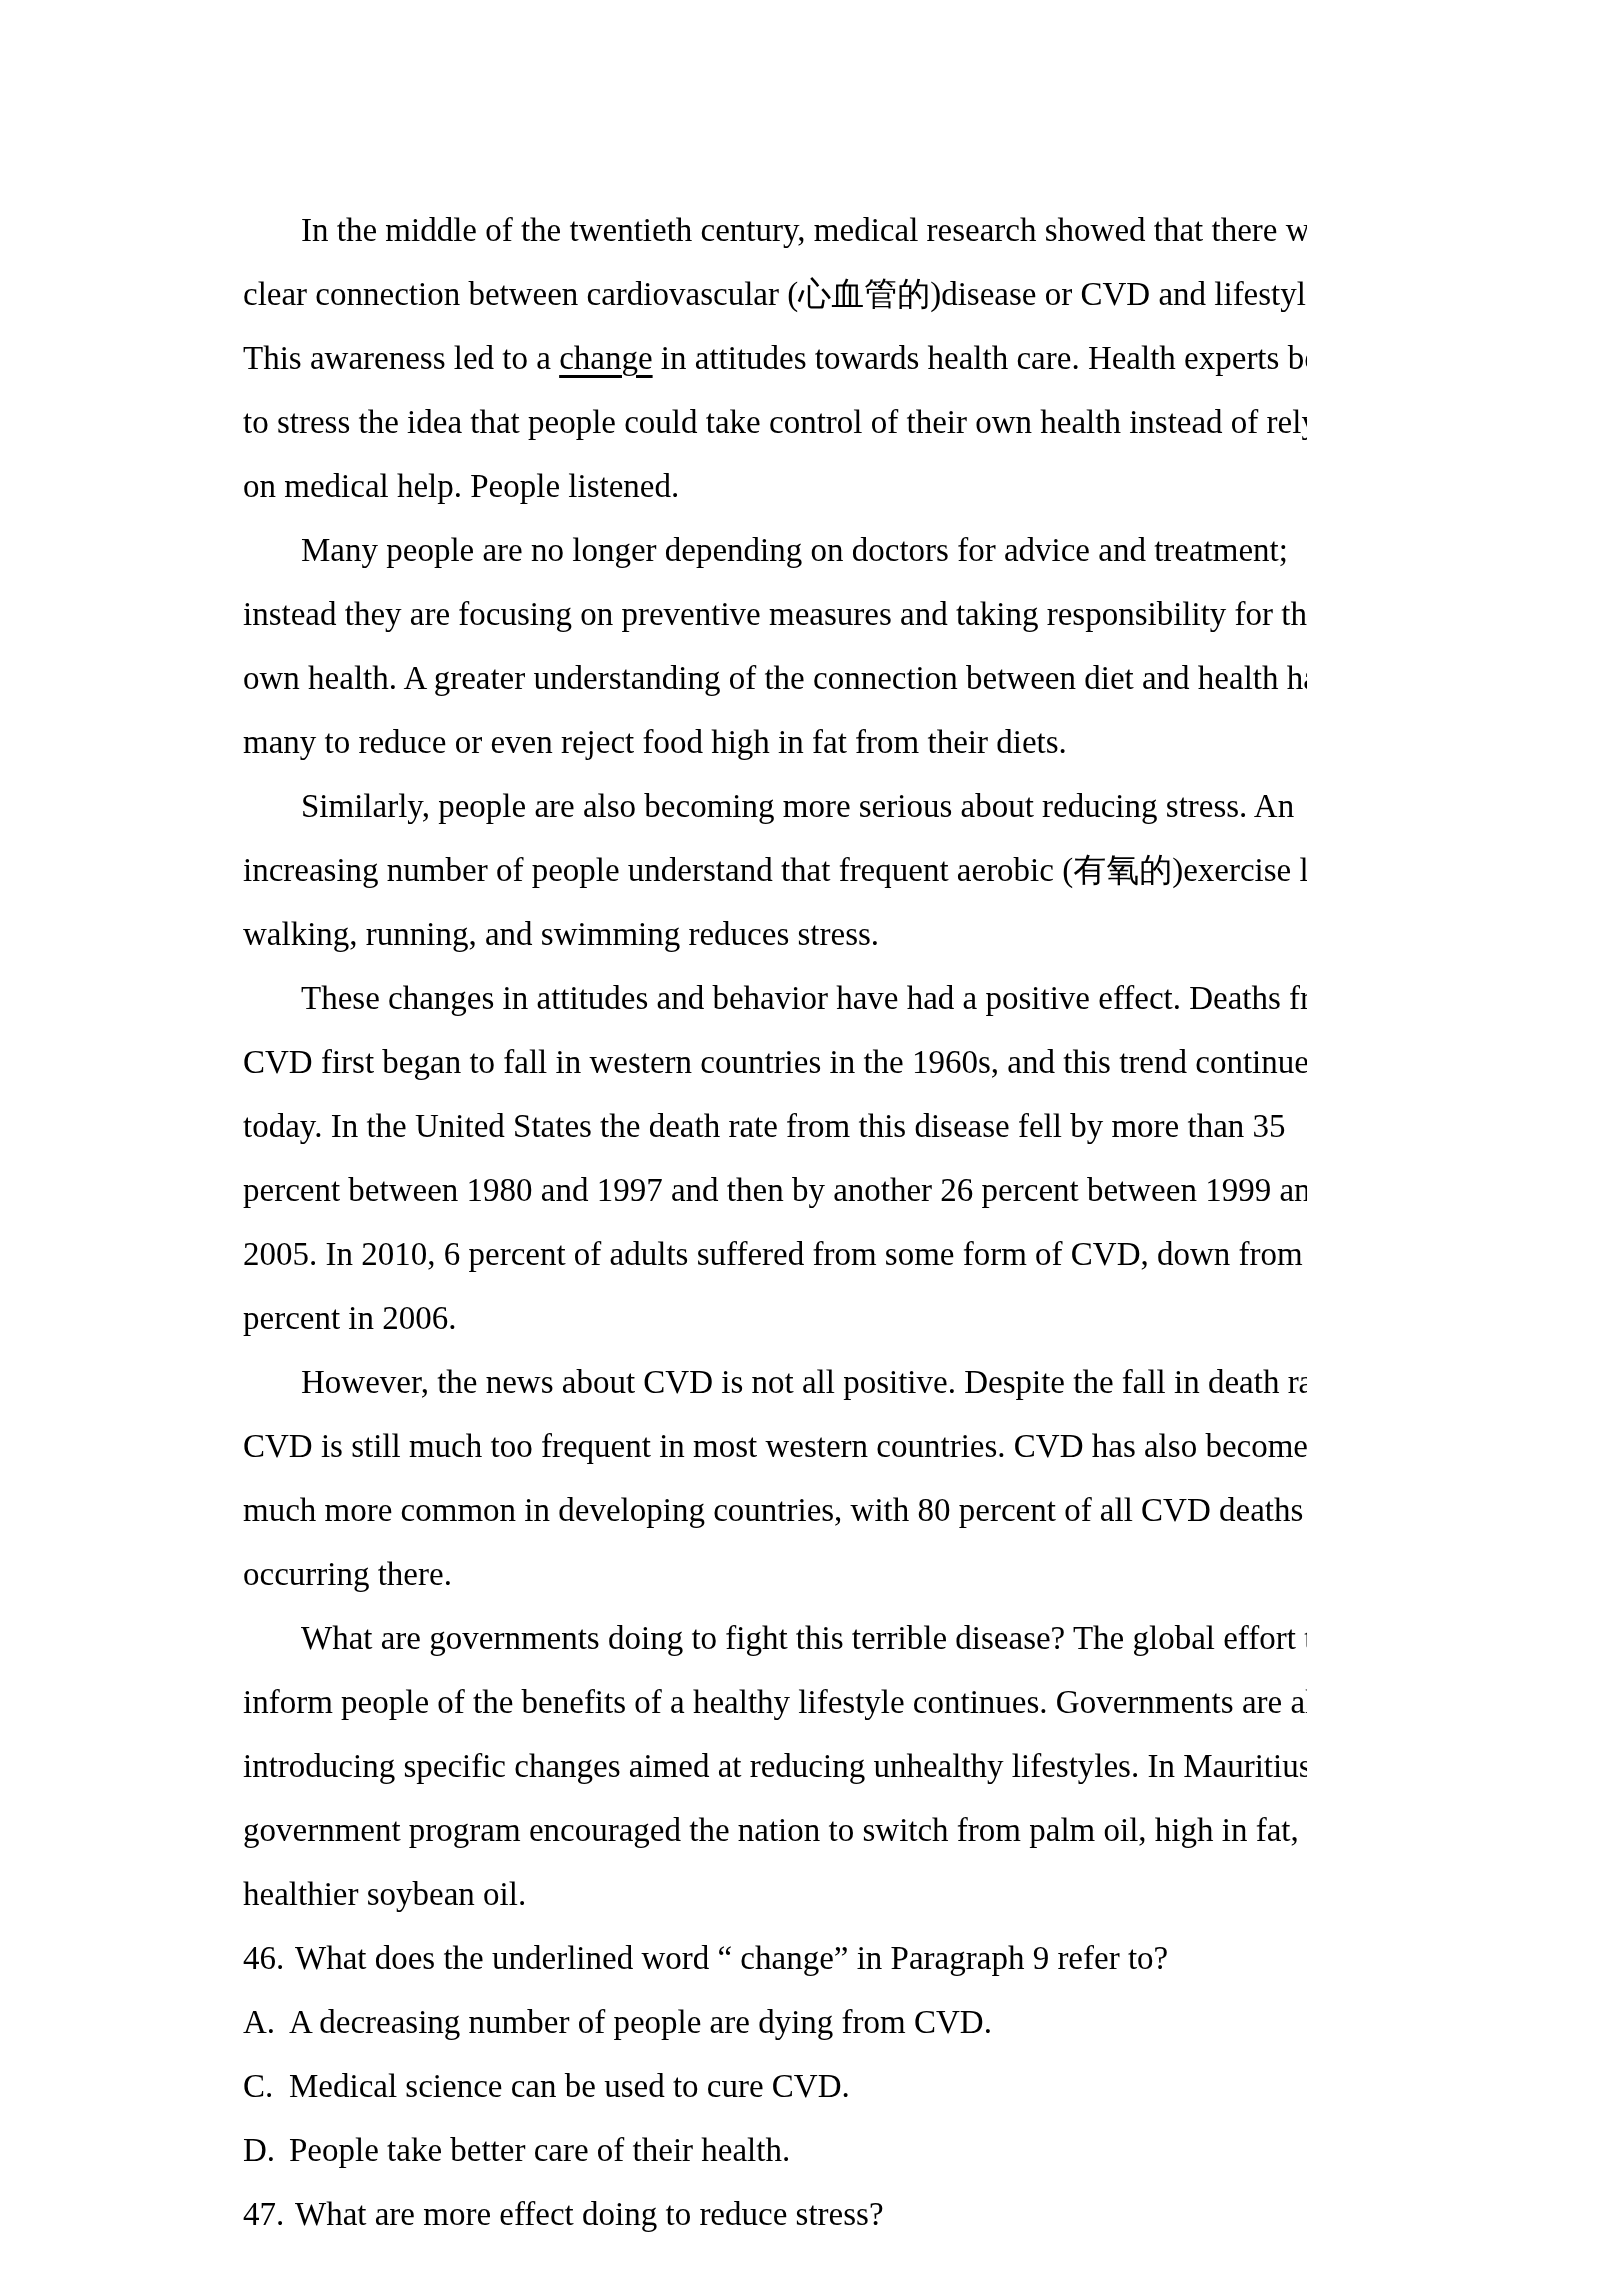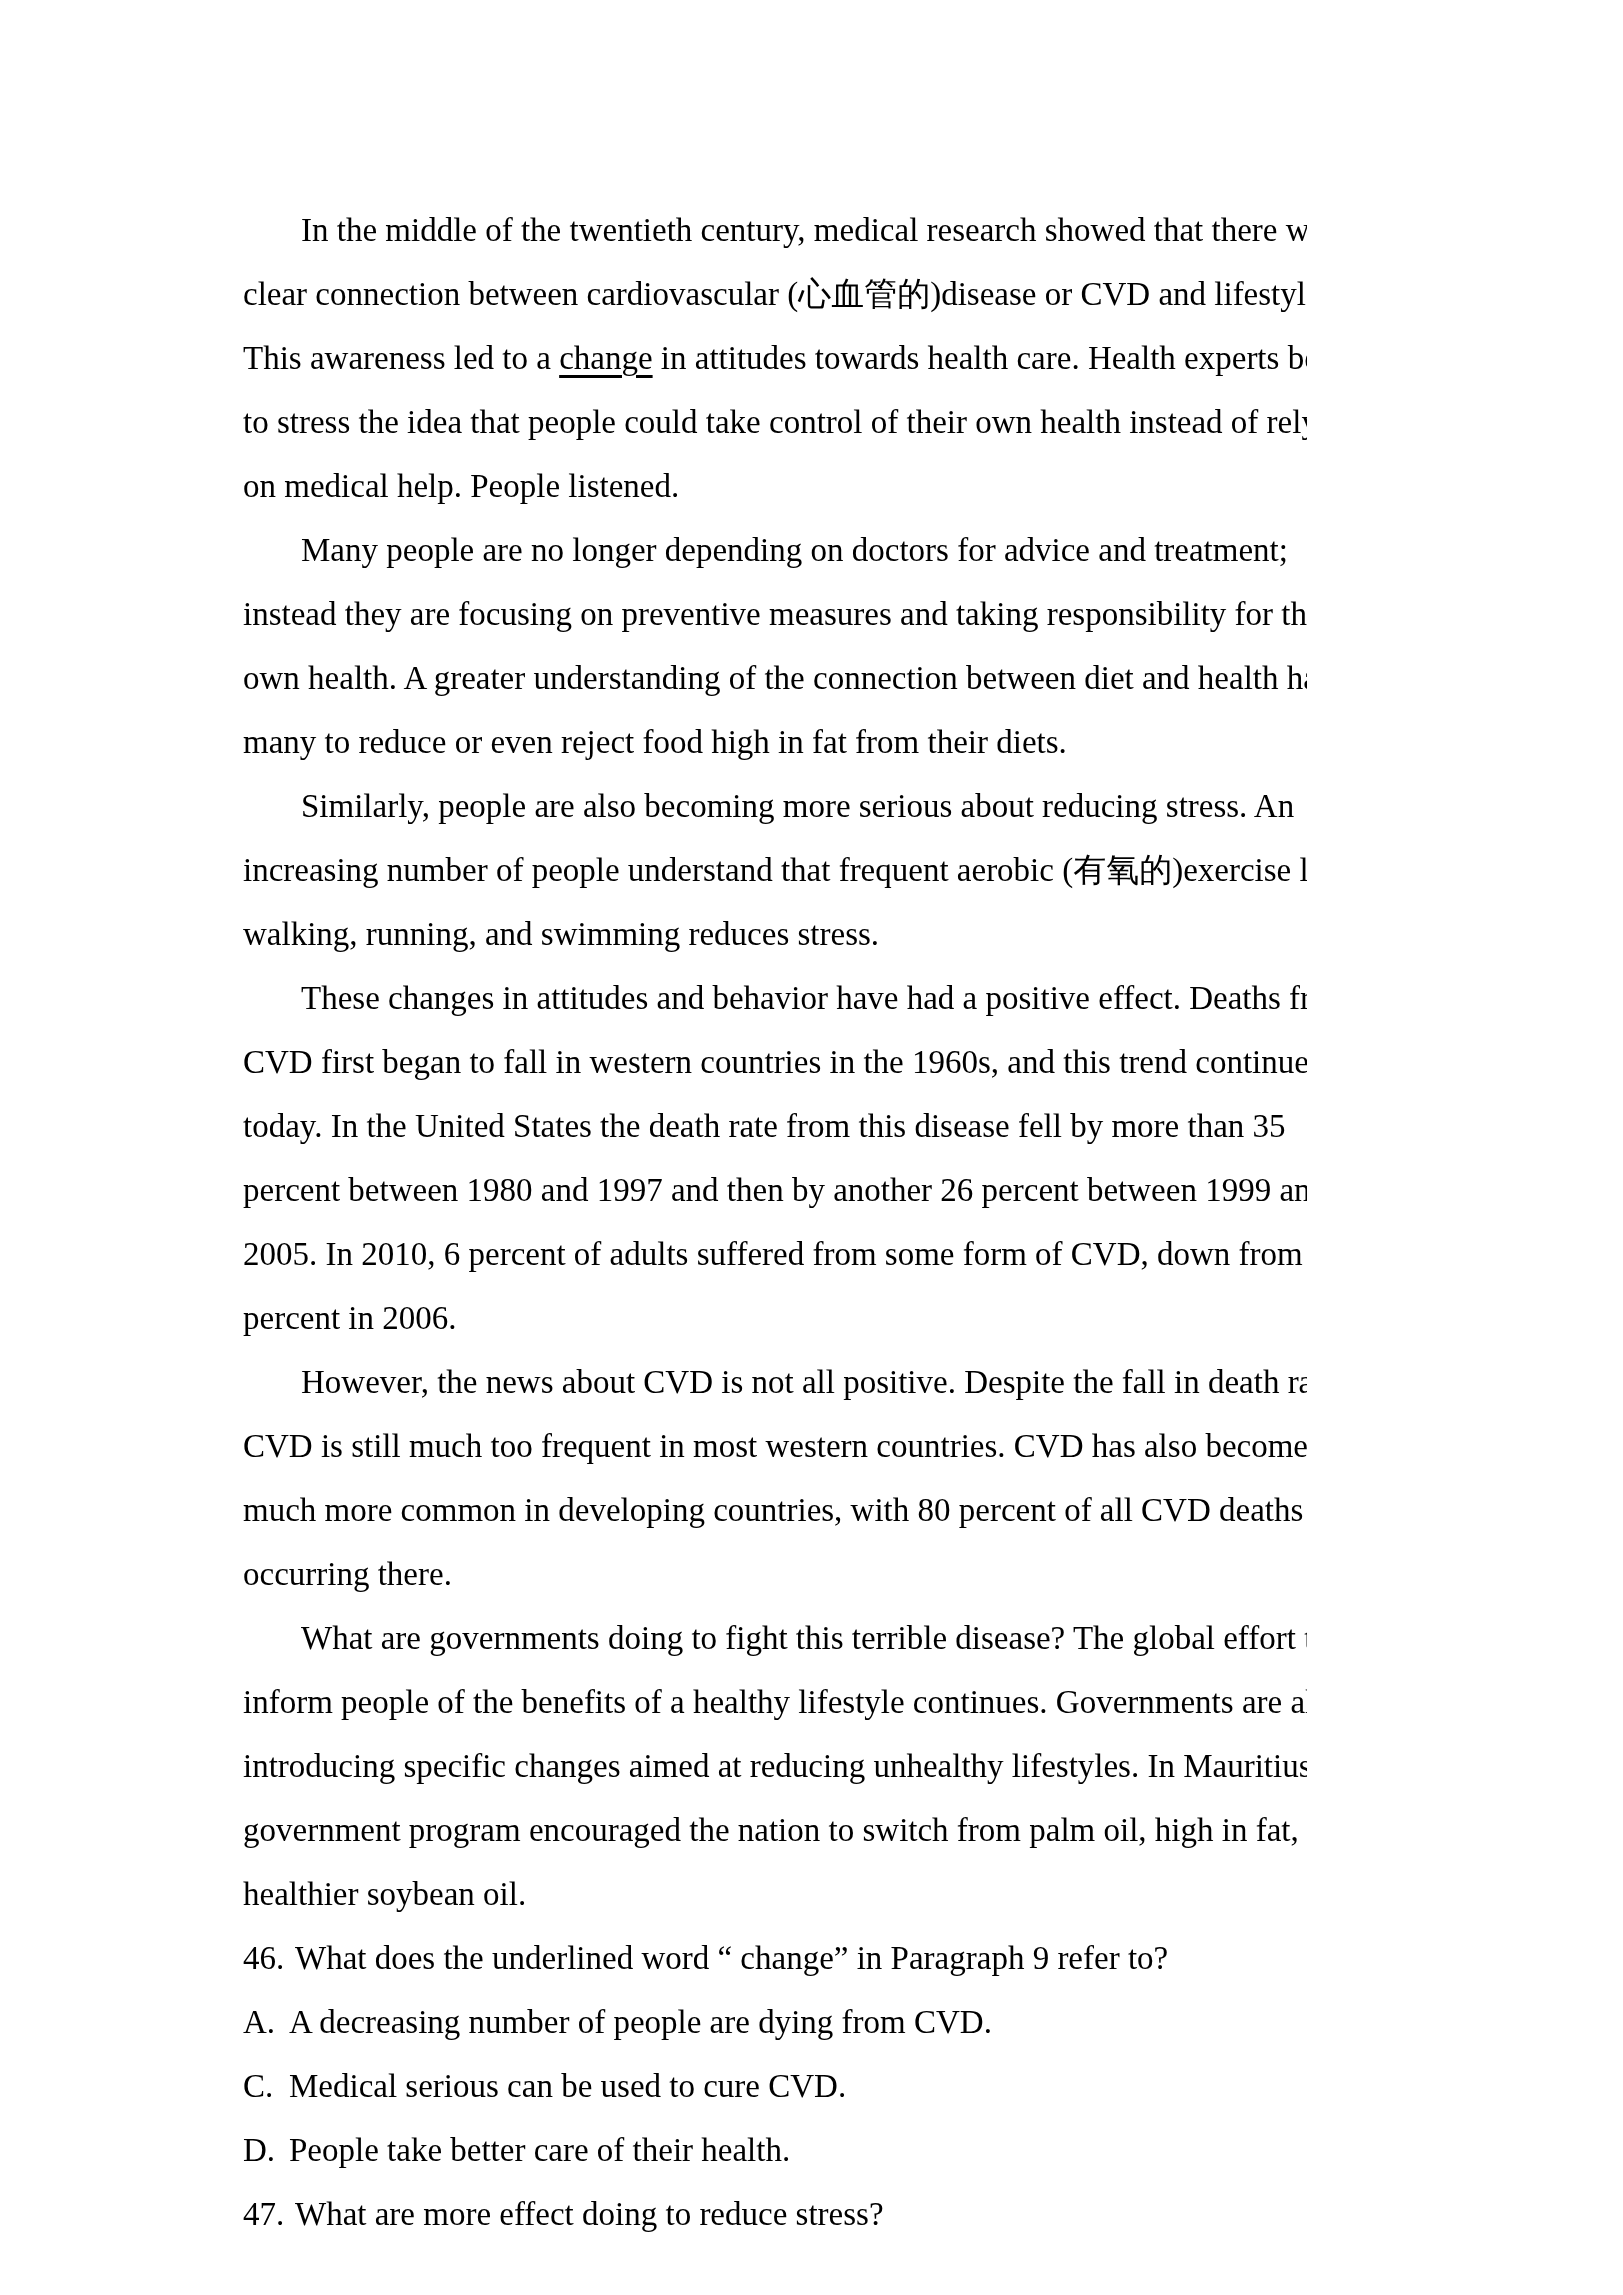--- a/index.html
+++ b/index.html
@@ -64,21 +64,21 @@
 
     <p class="para">However, the news about CVD is not all positive. Despite the fall in death rates, CVD is still much too frequent in most western countries. CVD has also become much more common in developing countries, with 80 percent of all CVD deaths now occurring there.</p>
 
     <p class="para">What are governments doing to fight this terrible disease? The global effort to inform people of the benefits of a healthy lifestyle continues. Governments are also introducing specific changes aimed at reducing unhealthy lifestyles. In Mauritius a government program encouraged the nation to switch from palm oil, high in fat, to healthier soybean oil.</p>
 
     <p class="qline"><span class="qnum">46.</span><span>What does the underlined word “ change” in Paragraph 9 refer to?</span></p>
 
     <p class="optline"><span class="optletter">A.</span><span>A decreasing number of people are dying from CVD.</span></p>
 
 
-    <p class="optline"><span class="optletter">C.</span><span>Medical serious can be used to cure CVD.</span></p>
+    <p class="optline"><span class="optletter">C.</span><span>Medical science can be used to cure CVD.</span></p>
 
     <p class="optline"><span class="optletter">D.</span><span>People take better care of their health.</span></p>
 
     <p class="qline"><span class="qnum">47.</span><span>What are more effect doing to reduce stress?</span></p>
 
   </div>
 </div>
 
 
 </body></html>

